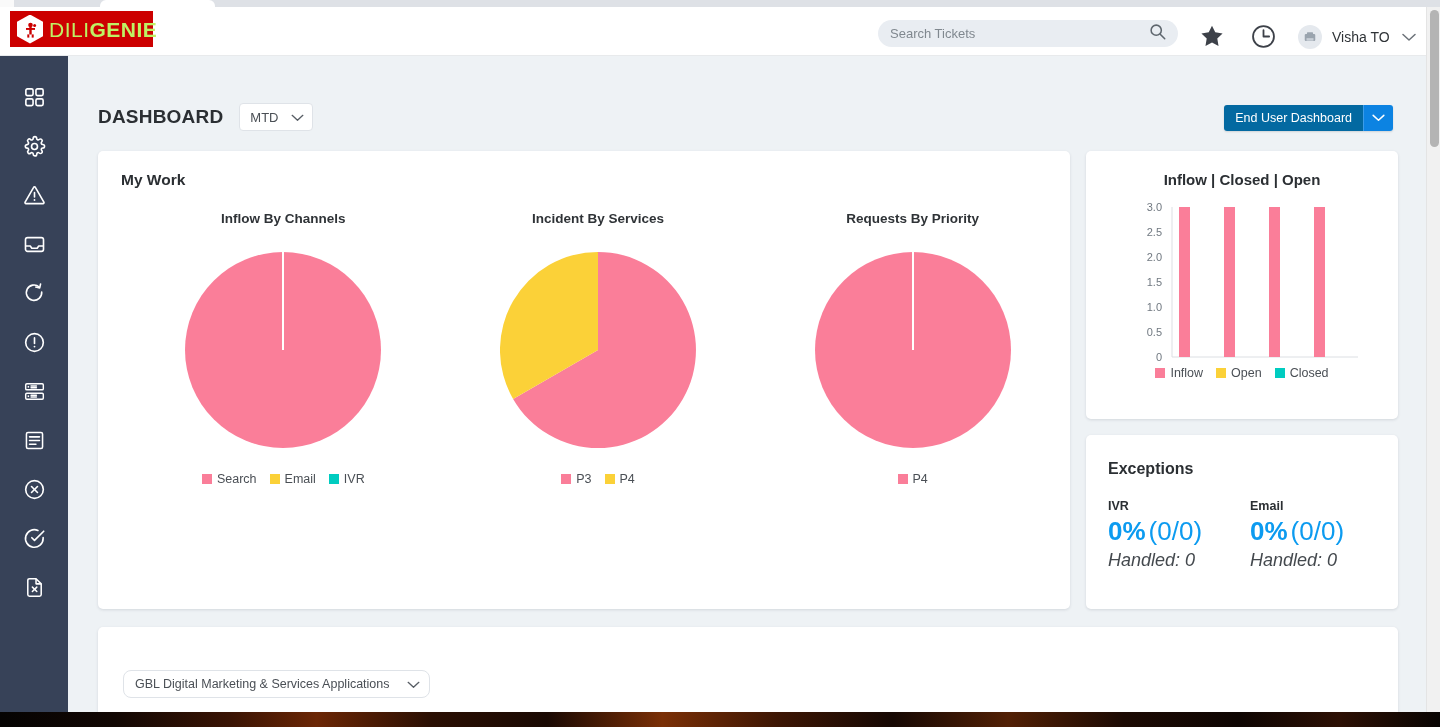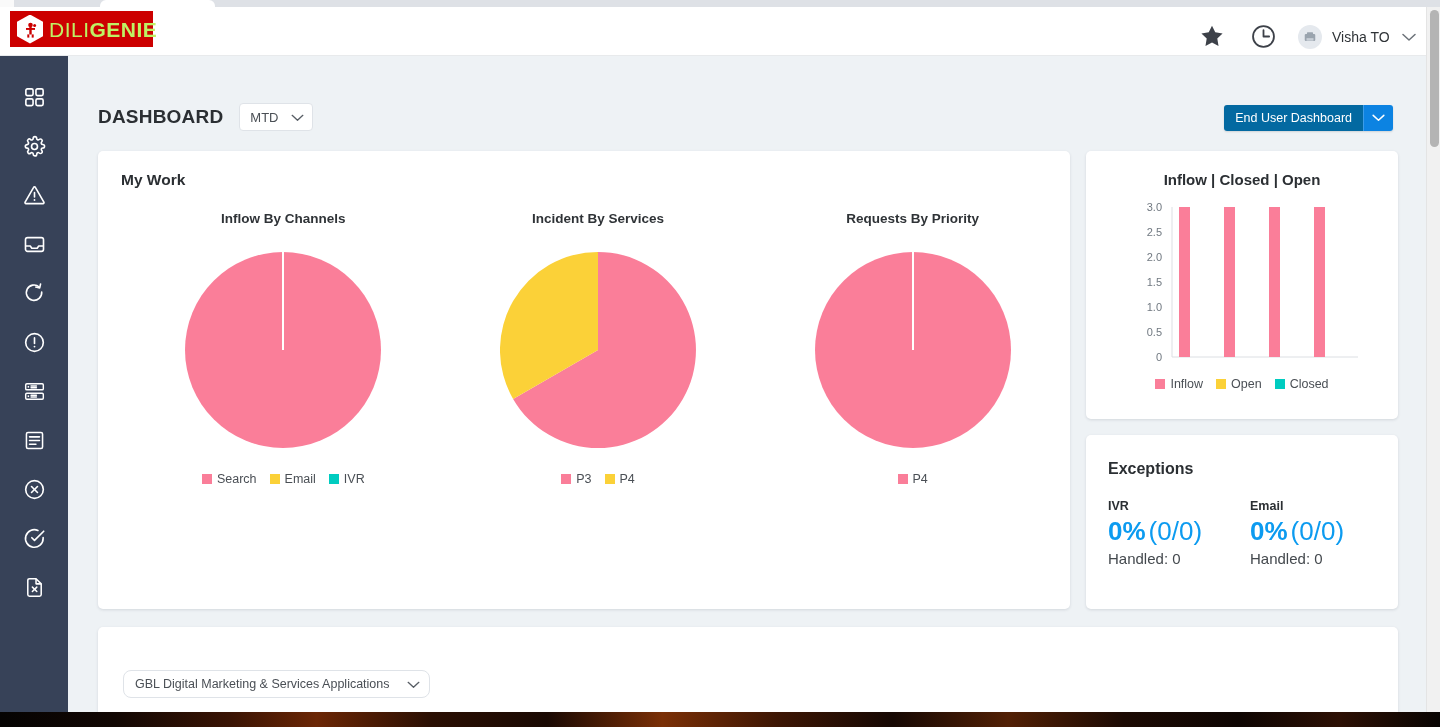--- a/index.html
+++ b/index.html
@@ -290,21 +290,21 @@
     position: absolute;
     width: 312px; top: 20px;
     text-align: center;
     font-size: 15px;
     font-weight: 700;
     color: #2b2f33;
   }
   #inflow-chart { position: absolute; left: 22px; top: 52px; }
   #inflow-legend {
     position: absolute;
-    width: 312px; top: 226px;
+    width: 312px; top: 215px;
   }
 
   
   #exceptions-card { left: 1018px; top: 379px; width: 312px; height: 174px; }
   #exceptions-title {
     position: absolute;
     left: 22px; top: 25px;
     font-size: 16px;
     font-weight: 600;
     color: #2b2f33;
@@ -320,23 +320,24 @@
   }
   .exception-value {
     font-size: 26px;
     color: #0c9bf0;
     line-height: 1.1;
     white-space: nowrap;
   }
   .exception-value .pct { font-weight: 700; }
   .exception-value .frac { font-weight: 400; margin-left: 3px; }
   .exception-handled {
-    font-size: 15px;
+    font-size: 18px;
     color: #44494e;
     margin-top: 4px;
+    font-style: italic;
   }
 
   
   #bottom-card { left: 30px; top: 571px; width: 1300px; height: 120px; }
   #app-select {
     position: absolute;
     left: 25px; top: 43px;
     width: 307px; height: 28px;
     background: #ffffff;
     border: 1px solid #dfe3e8;
@@ -389,20 +390,29 @@
           <rect x="4.3" y="13.4" width="2" height="3.2" fill="#CC0000"></rect>
           <rect x="8.7" y="13.4" width="2" height="3.2" fill="#CC0000"></rect>
           <circle cx="11.6" cy="4.6" r="1.5" fill="#CC0000"></circle>
         </svg>
       </div>
       <div class="logo-text">
         <span class="light">DILI</span><span class="bold">GENIE</span>
       </div>
     </div>
 
+    <div id="search-box">
+      <input id="search-input" type="text" placeholder="Search Tickets" style="">
+      <span id="search-icon">
+        <svg width="17" height="17" viewBox="0 0 20 20" fill="none" stroke="#5e666e" stroke-width="1.8">
+          <circle cx="8.5" cy="8.5" r="6"></circle>
+          <line x1="13.2" y1="13.2" x2="18.5" y2="18.5" stroke-linecap="round"></line>
+        </svg>
+      </span>
+    </div>
 
     <div id="star-icon">
       <svg width="28" height="27" viewBox="0 0 24 24" fill="currentColor">
         <path d="M12 2.4l2.9 5.9 6.5.95-4.7 4.6 1.1 6.5-5.8-3.05-5.8 3.05 1.1-6.5-4.7-4.6 6.5-.95z"></path>
       </svg>
     </div>
 
     <div id="history-icon">
       <svg width="27" height="27" viewBox="0 0 24 24" fill="none" stroke="currentColor" stroke-width="1.6">
         <circle cx="12" cy="12" r="9.3"></circle>

